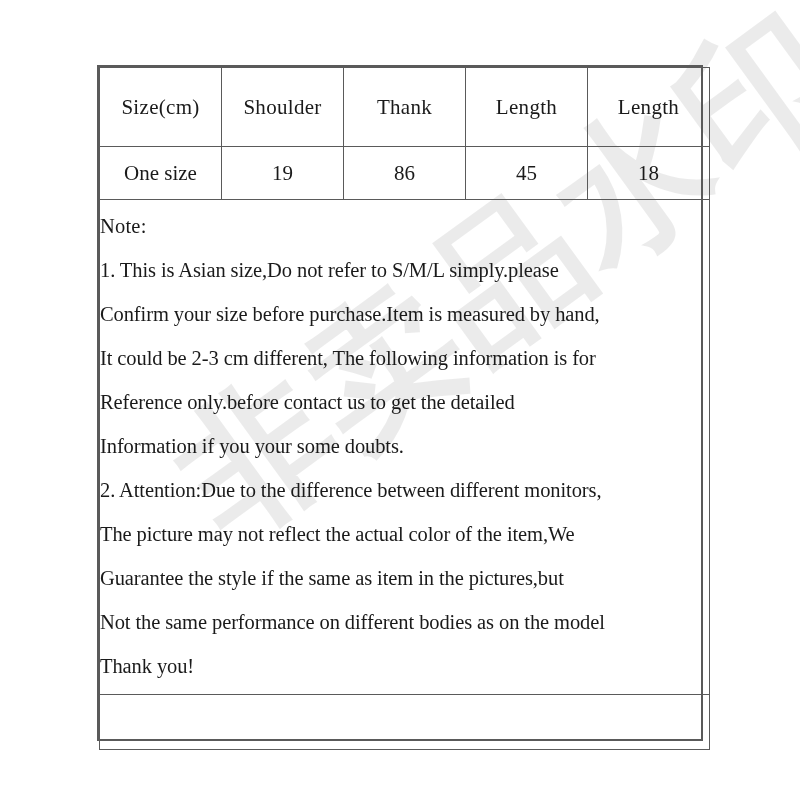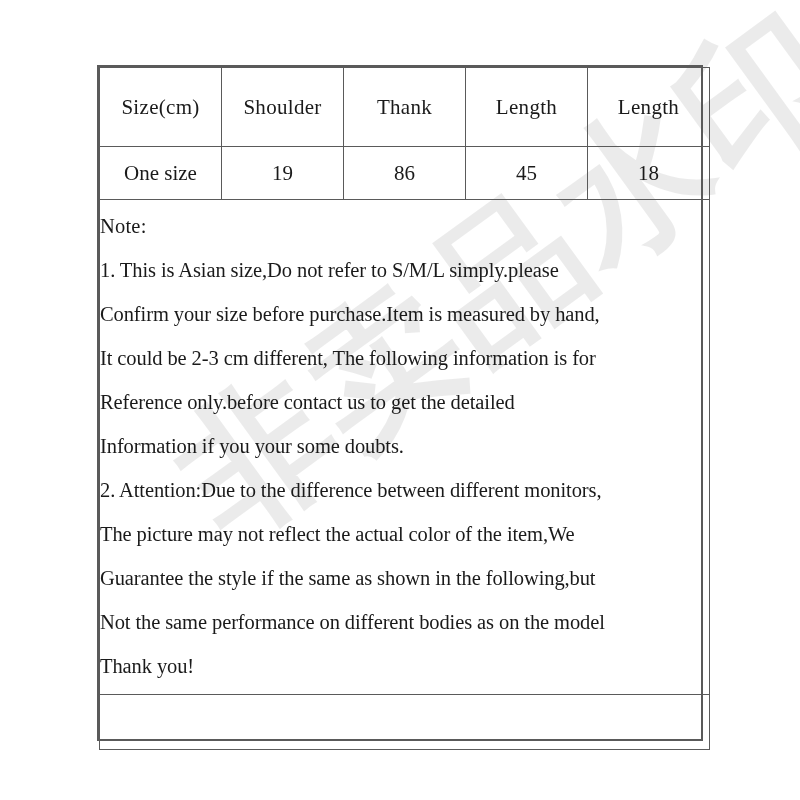--- a/index.html
+++ b/index.html
@@ -143,21 +143,21 @@
           <td class="note-cell" colspan="5">
             <div class="note-block">
               <div class="note-line title">Note:</div>
               <div class="note-line">1. This is Asian size,Do not refer to S/M/L simply.please</div>
               <div class="note-line">Confirm your size before purchase.Item is measured by hand,</div>
               <div class="note-line">It could be 2-3 cm different, The following information is for</div>
               <div class="note-line">Reference only.before contact us to get the detailed</div>
               <div class="note-line">Information if you your some doubts.</div>
               <div class="note-line">2. Attention:Due to the difference between different monitors,</div>
               <div class="note-line">The picture may not reflect the actual color of the item,We</div>
-              <div class="note-line">Guarantee the style if the same as shown in the following,but</div>
+              <div class="note-line">Guarantee the style if the same as item in the pictures,but</div>
               <div class="note-line">Not the same performance on different bodies as on the model</div>
               <div class="note-line">Thank you!</div>
             </div>
           </td>
         </tr>
 
         <tr class="empty-row">
           <td colspan="5"></td>
         </tr>
       </tbody>

